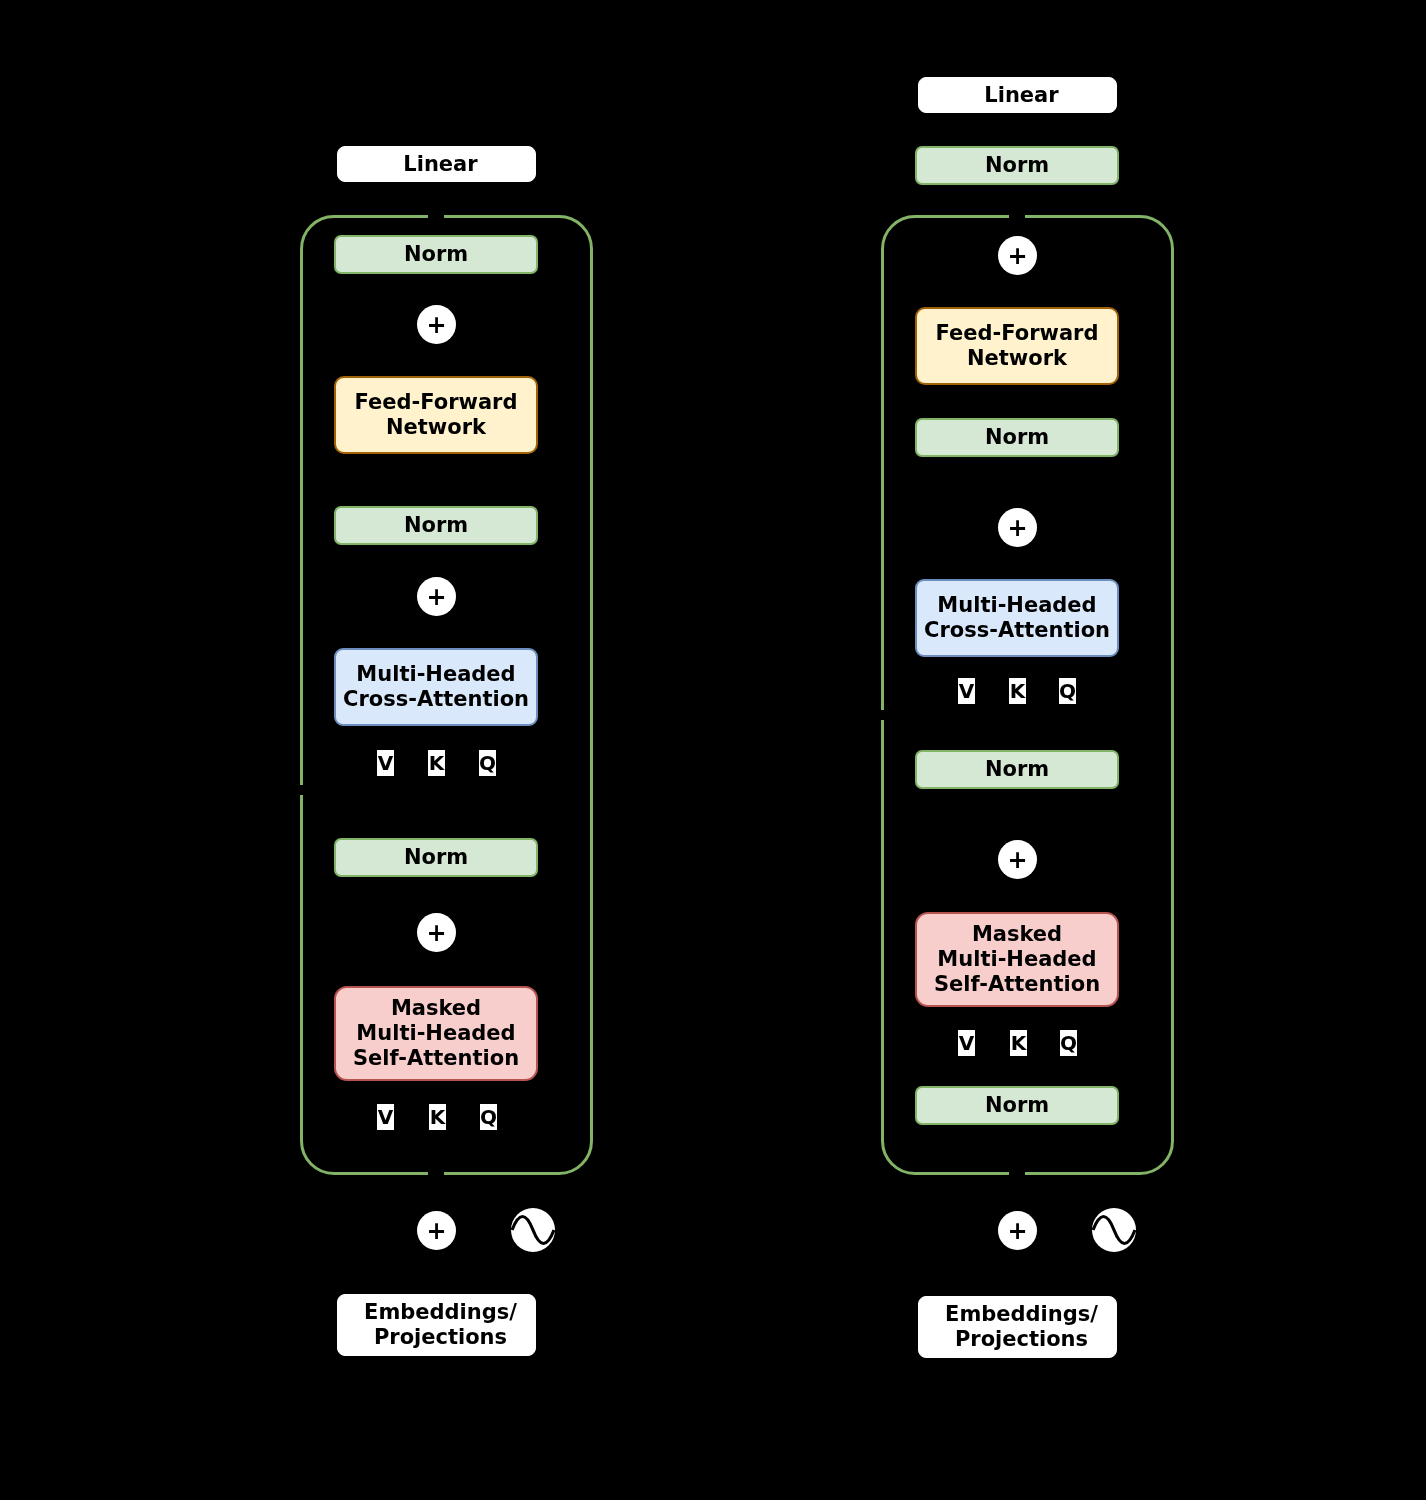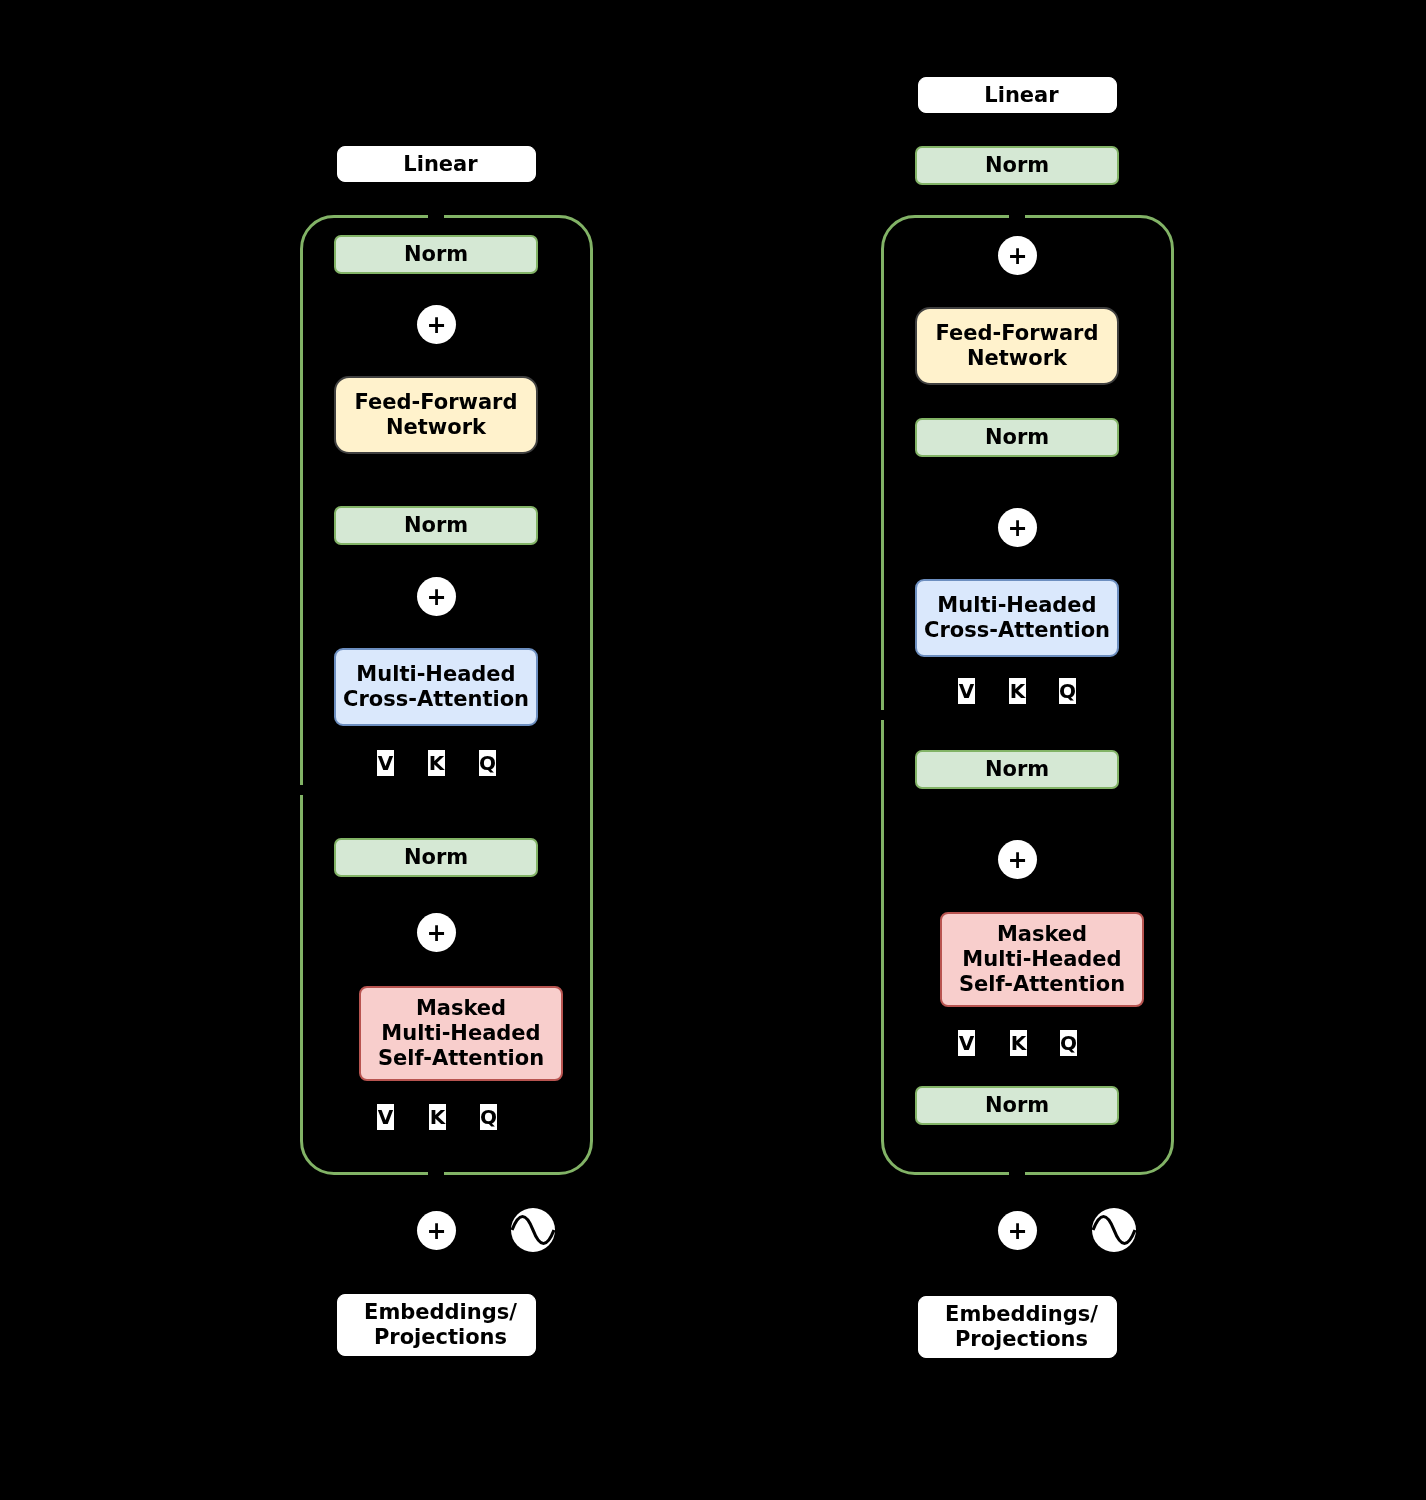--- a/index.html
+++ b/index.html
@@ -7,23 +7,23 @@
        font-family:"DejaVu Sans","Liberation Sans",sans-serif;}
   .stage{position:absolute;inset:0;}
 
   
   .node{position:absolute;box-sizing:border-box;display:flex;
         align-items:center;justify-content:center;text-align:center;
         font-weight:700;color:#000;line-height:1.18;}
 
   .box-white{background:#ffffff;border:1px solid #ffffff;border-radius:8px;font-size:21px;padding-left:8px;}
   .box-norm{background:#d5e8d4;border:2px solid #82b366;border-radius:7px;font-size:21px;}
-  .box-ffn{background:#fff2cc;border:2px solid #404040;border-radius:15px;font-size:21px;}
+  .box-ffn{background:#fff2cc;border:2px solid #a16207;border-radius:10px;font-size:21px;}
   .box-cross{background:#dae8fc;border:2px solid #6c8ebf;border-radius:9px;font-size:21px;}
-  .box-self{background:#f8cecc;border:2px solid #b85450;border-radius:8px;font-size:21px;margin-left:25px;}
+  .box-self{background:#f8cecc;border:2px solid #b85450;border-radius:13px;font-size:21px;}
 
   .plus{position:absolute;background:#fff;border-radius:50%;
         display:flex;align-items:center;justify-content:center;
         font-size:24px;font-weight:700;color:#000;line-height:1;}
 
   .vkq{position:absolute;background:#fff;color:#000;font-size:20px;
        font-weight:600;display:flex;align-items:center;justify-content:center;
        line-height:1;}
 
   .container{position:absolute;box-sizing:border-box;

